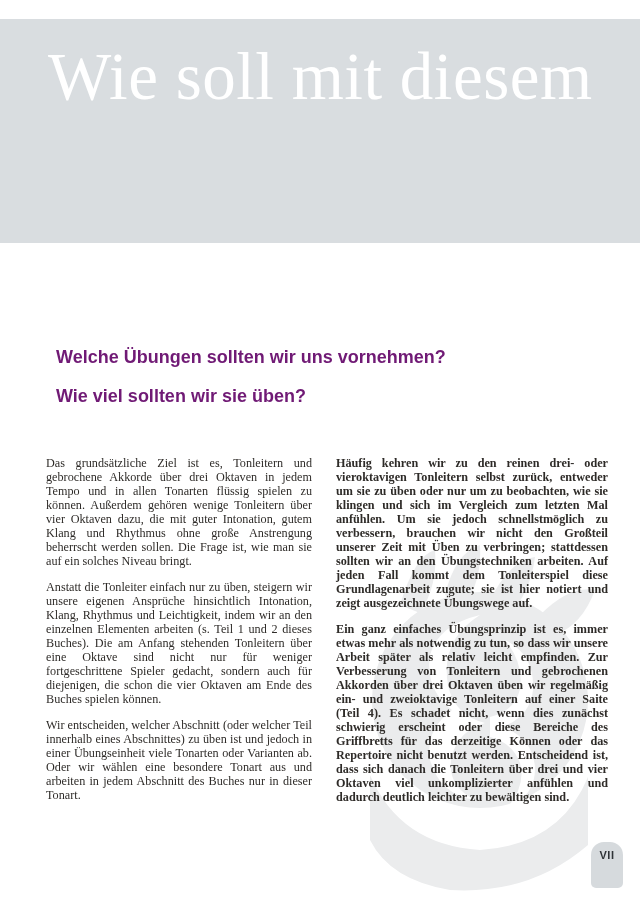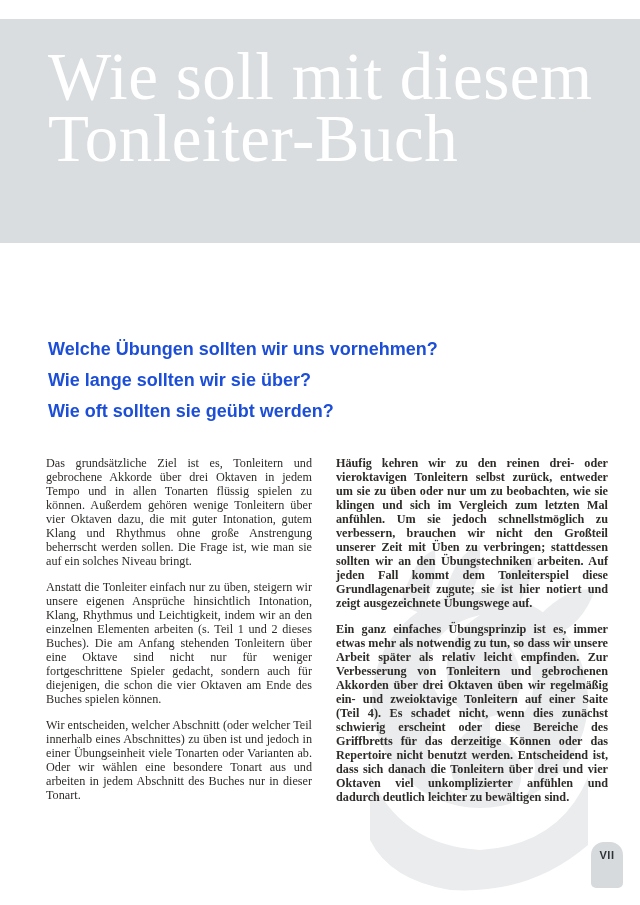--- a/index.html
+++ b/index.html
@@ -44,22 +44,22 @@
     position: absolute;
     left: 48px;
     top: 334px;
     z-index: 2;
   }
   .question-line {
     font-family: "Liberation Sans", sans-serif;
     font-weight: bold;
     font-size: 18px;
     line-height: 31px;
-    color: #1d4ed8;
-    margin: 0;
+    color: #701a75;
+    margin: 8px;
     white-space: nowrap;
   }
 
   
   .watermark {
     position: absolute;
     left: 330px;
     top: 545px;
     z-index: 0;
     pointer-events: none;
@@ -112,21 +112,20 @@
   }
 </style>
 </head>
 <body>
 
 <div class="page">
 
   <div class="banner">
     <div class="banner-title">
       <div>Wie soll mit diesem</div>
-      <div>Tonleiter-Buch</div>
     </div>
   </div>
 
   <svg class="watermark" width="310" height="360" viewBox="0 0 310 360">
     <g fill="#ebeced">
 
       <path d="M70 60 Q85 10 105 5 Q108 40 90 68 Z"></path>
       <path d="M115 50 Q125 8 150 0 Q152 35 135 60 Z"></path>
       <path d="M160 55 Q180 15 205 12 Q200 50 178 70 Z"></path>
       <path d="M210 70 Q240 40 265 45 Q252 80 225 90 Z"></path>
@@ -137,22 +136,21 @@
 
     <g fill="#ffffff">
       <path d="M150 70 Q110 95 118 140 Q124 170 155 178 Q130 185 122 210 Q115 240 145 255 Q110 250 100 215 Q95 185 122 165 Q95 145 100 110 Q108 80 150 70 Z"></path>
       <path d="M175 95 Q205 110 203 145 Q200 172 172 182 Q202 192 205 222 Q206 250 178 262 Q196 240 190 218 Q183 198 160 192 L160 172 Q185 166 190 144 Q194 118 175 95 Z"></path>
       <circle cx="152" cy="290" r="14"></circle>
     </g>
   </svg>
 
   <div class="questions">
     <p class="question-line">Welche Übungen sollten wir uns vornehmen?</p>
-    <p class="question-line">Wie lange sollten wir sie über?</p>
-    <p class="question-line">Wie oft sollten sie geübt werden?</p>
+    <p class="question-line">Wie viel sollten wir sie üben?</p>
   </div>
 
   <div class="columns">
     <div class="col col-left">
       <p>Das grundsätzliche Ziel ist es, Tonleitern und gebrochene Akkorde über drei Oktaven in jedem Tempo und in allen Tonarten flüssig spielen zu können. Außerdem gehören wenige Tonleitern über vier Oktaven dazu, die mit guter Intonation, gutem Klang und Rhythmus ohne große Anstrengung beherrscht werden sollen. Die Frage ist, wie man sie auf ein solches Niveau bringt.</p>
       <p>Anstatt die Tonleiter einfach nur zu üben, steigern wir unsere eigenen Ansprüche hinsichtlich Intonation, Klang, Rhythmus und Leichtigkeit, indem wir an den einzelnen Elementen arbeiten (s. Teil 1 und 2 dieses Buches). Die am Anfang stehenden Tonleitern über eine Oktave sind nicht nur für weniger fortgeschrittene Spieler gedacht, sondern auch für diejenigen, die schon die vier Oktaven am Ende des Buches spielen können.</p>
       <p>Wir entscheiden, welcher Abschnitt (oder welcher Teil innerhalb eines Abschnittes) zu üben ist und jedoch in einer Übungseinheit viele Tonarten oder Varianten ab. Oder wir wählen eine besondere Tonart aus und arbeiten in jedem Abschnitt des Buches nur in dieser Tonart.</p>
     </div>
     <div class="col col-right">
       <p>Häufig kehren wir zu den reinen drei- oder vieroktavigen Tonleitern selbst zurück, entweder um sie zu üben oder nur um zu beobachten, wie sie klingen und sich im Vergleich zum letzten Mal anfühlen. Um sie jedoch schnellstmöglich zu verbessern, brauchen wir nicht den Großteil unserer Zeit mit Üben zu verbringen; stattdessen sollten wir an den Übungstechniken arbeiten. Auf jeden Fall kommt dem Tonleiterspiel diese Grundlagenarbeit zugute; sie ist hier notiert und zeigt ausgezeichnete Übungswege auf.</p>

